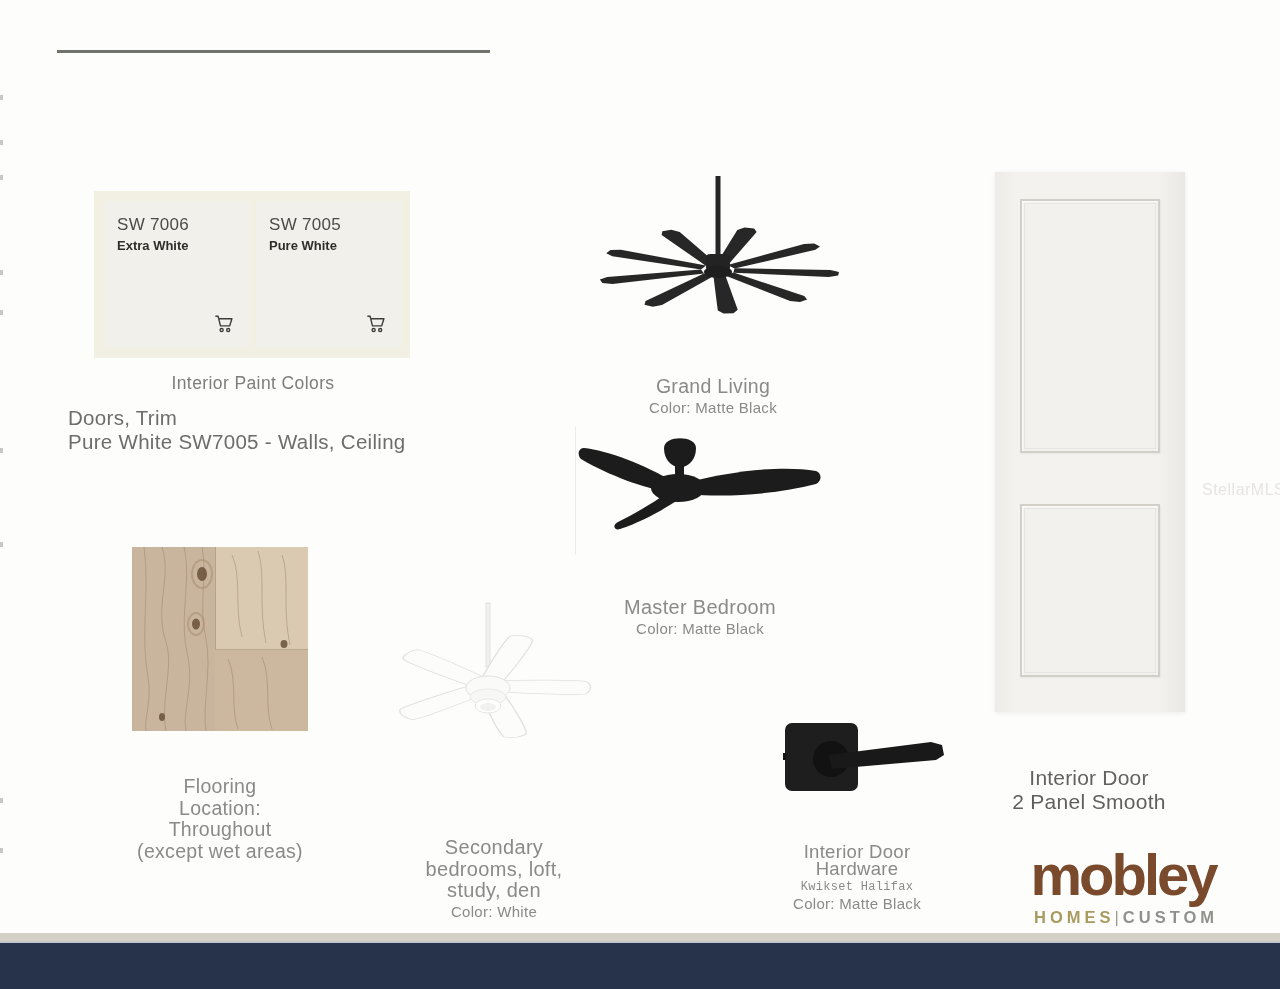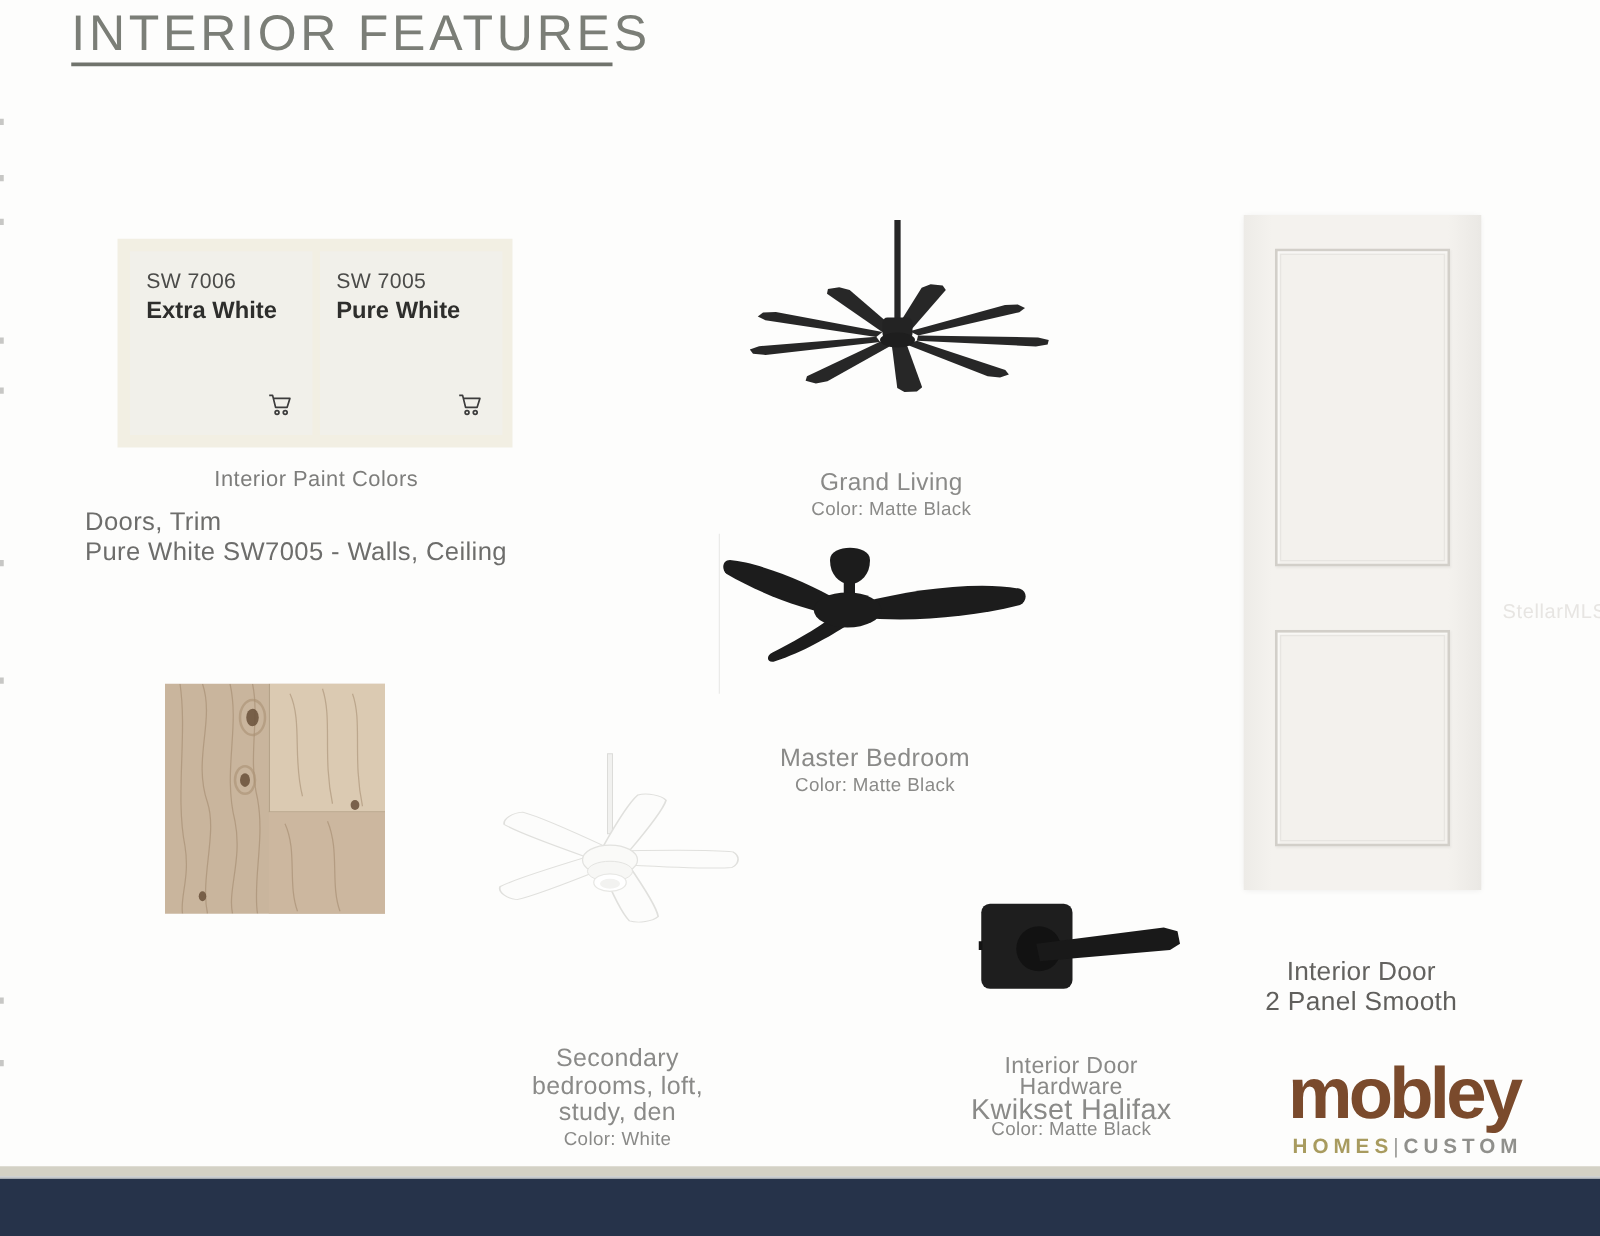--- a/index.html
+++ b/index.html
@@ -23,41 +23,41 @@
     position:absolute; left:94px; top:191px; width:316px; height:167px;
     background:#f2efe3;
   }
   .swatch {
     position:absolute; top:10px; width:146px; height:147px;
     background:#f1f0ea; padding:14px 0 0 13px;
   }
   .swatch.left  { left:10px; }
   .swatch.right { left:162px; }
   .swatch-code { font-size:17px; color:#4b4b49; letter-spacing:.3px; }
-  .swatch-name { font-size:19px; font-weight:bold; color:#2e2e2c; margin-top:3px; }
+  .swatch-name { font-size:13px; font-weight:bold; color:#2e2e2c; margin-top:3px; }
   .cart { position:absolute; right:15px; bottom:14px; width:22px; height:20px; cursor:pointer; }
   .cart svg { width:100%; height:100%; }
   .paint-caption {
     position:absolute; left:95px; top:373px; width:316px;
     text-align:center; font-size:17.5px; color:#7d7d7b; letter-spacing:.4px;
   }
   .paint-usage {
     position:absolute; left:68px; top:406px; width:380px;
     font-size:20.5px; line-height:23.5px; color:#6d6d6b; letter-spacing:.3px;
   }
   
   .fig { position:absolute; }
   .cap { position:absolute; text-align:center; color:#8a8a88; letter-spacing:.3px;margin-top:36px; }
   .cap .l1 { font-size:19.5px; line-height:21.5px; }
   .cap .l2 { font-size:15px;  line-height:19px; }
   .cap-master .l1 { font-size:20px; }
   .cap-secondary .l1 { font-size:20px; line-height:21.5px; }
   .cap-flooring .l1 { font-size:19.5px; line-height:21.5px; }
   .cap-hardware .lh { font-size:18.5px; line-height:16.5px; }
-  .cap-hardware .lm { font-size:23px; line-height:17px; margin-top:2px; }
+  .cap-hardware .lm { font-size:12px; line-height:17px; margin-top:2px;font-family:Liberation Mono, monospace; }
   .cap-hardware .lc { font-size:15px; line-height:16px; }
   .cap-door .l1 { font-size:21px; color:#63625f; line-height:26px; letter-spacing:.2px; }
   .cap-door .l2 { font-size:21px; color:#605f5c; line-height:22px; }
   
   .flooring {
     position:absolute; left:132px; top:547px; width:176px; height:184px;
     background:#c9b59d; overflow:hidden;
   }
   .plank-tr { position:absolute; left:83px; top:0; width:93px; height:103px;
     background:#dbcab2; border-left:1px solid #b5a289; border-bottom:1px solid #b9a68d; }
@@ -103,21 +103,20 @@
   .bar-navy  { position:absolute; left:0; top:943px; width:1280px; height:46px; background:#26334a; }
   
   .edge-mark { position:absolute; left:0; width:3px; height:5px; background:#9b9b98; opacity:.55; }
   .img-edge-line { position:absolute; left:575px; top:427px; width:1px; height:128px; background:#ebebe9; }
 </style>
 </head>
 <body>
 
 <div class="canvas">
 
-  <div class="title">INTERIOR FEATURES</div>
   <div class="title-underline"></div>
 
   <div class="edge-mark" style="top:95px"></div>
   <div class="edge-mark" style="top:140px"></div>
   <div class="edge-mark" style="top:175px"></div>
   <div class="edge-mark" style="top:270px"></div>
   <div class="edge-mark" style="top:310px"></div>
   <div class="edge-mark" style="top:448px"></div>
   <div class="edge-mark" style="top:542px"></div>
   <div class="edge-mark" style="top:798px"></div>
@@ -216,20 +215,26 @@
         <ellipse cx="64" cy="77" rx="4" ry="5.5"></ellipse>
         <ellipse cx="30" cy="170" rx="3" ry="4"></ellipse>
         <ellipse cx="152" cy="97" rx="3.5" ry="4"></ellipse>
       </g>
       <g fill="none" stroke="rgba(170,145,115,0.6)" stroke-width="2">
         <ellipse cx="70" cy="27" rx="10" ry="14"></ellipse>
         <ellipse cx="64" cy="77" rx="8" ry="11"></ellipse>
       </g>
     </svg>
   </div>
+  <div class="cap cap-flooring" style="left:120px;top:740px;width:200px">
+    <div class="l1">Flooring</div>
+    <div class="l1">Location:</div>
+    <div class="l1">Throughout</div>
+    <div class="l1">(except wet areas)</div>
+  </div>
 
   <div class="fig" style="left:372px;top:598px;width:232px;height:165px">
     <svg viewBox="0 0 232 165" width="232" height="165">
       <rect x="114" y="5" width="4" height="64" fill="#f1f1ef" stroke="#dcdcd9" stroke-width="0.8"></rect>
       <g transform="translate(116,88) scale(1,0.52)">
         <g fill="#fcfcfb" stroke="#e0e0dd" stroke-width="1.4">
           <path transform="rotate(2)" d="M14 -11 C60 -14 88 -14 98 -12 C104 -6 104 6 98 12 C88 14 60 14 14 11 Z"></path>
           <path transform="rotate(74)" d="M14 -11 C60 -14 88 -14 98 -12 C104 -6 104 6 98 12 C88 14 60 14 14 11 Z"></path>
           <path transform="rotate(146)" d="M14 -11 C60 -14 88 -14 98 -12 C104 -6 104 6 98 12 C88 14 60 14 14 11 Z"></path>
           <path transform="rotate(218)" d="M14 -11 C60 -14 88 -14 98 -12 C104 -6 104 6 98 12 C88 14 60 14 14 11 Z"></path>

